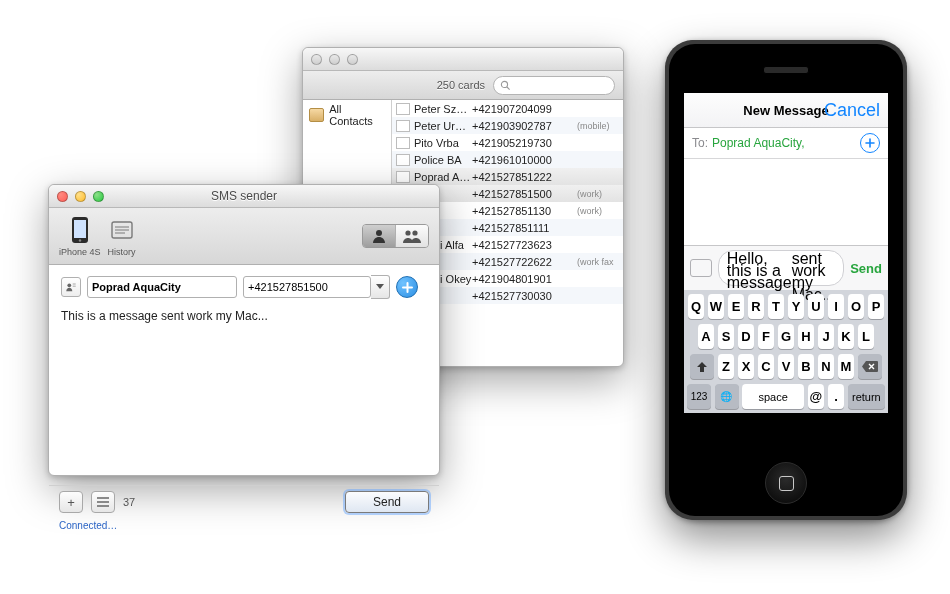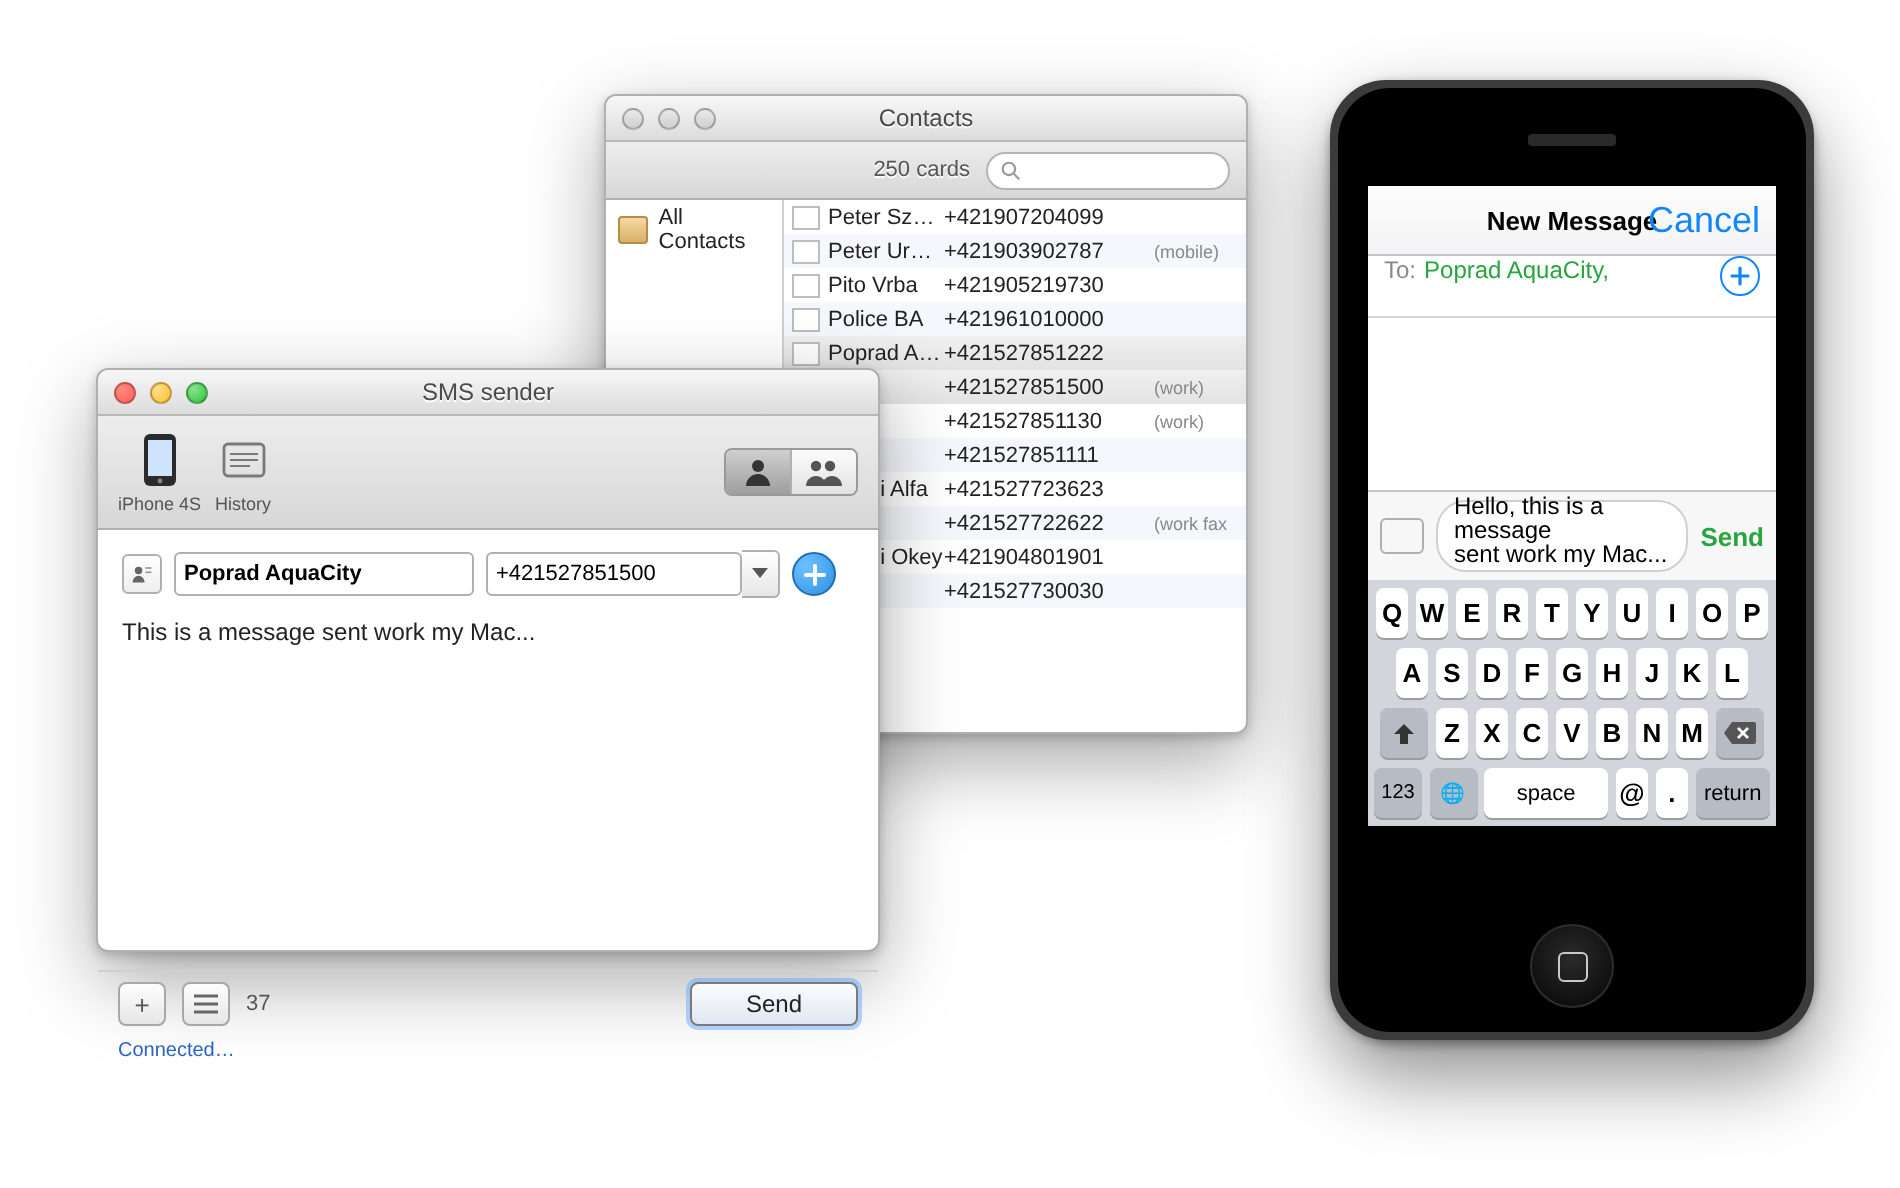--- a/index.html
+++ b/index.html
@@ -63,49 +63,48 @@
   #iphone{position:absolute;left:665px;top:40px;width:242px;height:480px;background:#111;border-radius:32px;box-shadow:0 18px 40px rgba(0,0,0,.45),0 2px 6px rgba(0,0,0,.4);padding:0;box-sizing:border-box}
   #iphone .rim{background:#3b3b3b;border-radius:28px;width:100%;height:100%;padding:4px;box-sizing:border-box}
   #iphone .body{background:#000;border-radius:26px;width:100%;height:100%;position:relative;display:flex;flex-direction:column;align-items:center}
   .speaker{width:44px;height:6px;background:#2a2a2a;border-radius:3px;margin-top:22px;border:1px solid #000}
   .homebtn{width:40px;height:40px;border-radius:50%;background:radial-gradient(circle at 50% 40%,#2b2b2b,#050505);border:1px solid #2d2d2d;position:absolute;bottom:12px;left:50%;transform:translateX(-50%);display:flex;align-items:center;justify-content:center}
   .homebtn .sq{width:13px;height:13px;border:1.5px solid #c9c9c9;border-radius:3px}
   .screen{width:204px;height:320px;background:#f0f0f2;margin-top:18px;border:1px solid #000;position:relative;overflow:hidden}
   .navbar{height:34px;background:linear-gradient(#fdfdfd,#f3f3f5);border-bottom:1px solid #c6c6c8;display:flex;align-items:center;justify-content:center;position:relative}
   .navbar .ttl{font-size:13px;font-weight:bold;color:#000}
   .navbar .cancel{position:absolute;right:8px;font-size:18px;color:#1386ff}
-  .torow{height:30px;border-bottom:1px solid #d7d7d9;background:#fff;display:flex;padding:0 8px;font-size:12px}
+  .torow{height:30px;border-bottom:1px solid #d7d7d9;background:#fff;display:flex;align-items:center;padding:0 8px;font-size:12px}
   .torow .lab{color:#8a8a8e;margin-right:4px}
   .torow .rcp{color:#28a53e}
   .torow .plus{margin-left:auto;width:18px;height:18px;border:1.5px solid #1386ff;border-radius:50%;color:#1386ff;display:flex;align-items:center;justify-content:center;font-weight:bold;font-size:14px}
   .msgzone{flex:none;height:86px;background:#fff}
   .inputrow{height:44px;background:#f7f7f8;border-top:1px solid #c6c6c8;display:flex;align-items:center;padding:0 6px;gap:6px}
   .camicon{width:20px;height:16px;border:1.5px solid #b0b0b4;border-radius:3px;position:relative}
-  .bubble{flex:1;height:30px;border:1px solid #d0d0d4;border-radius:15px;background:#fff;padding:2px 8px;font-size:12px;line-height:12px;color:#000;display:flex;flex-direction:column;justify-content:flex-end}
+  .bubble{flex:1;height:30px;border:1px solid #d0d0d4;border-radius:15px;background:#fff;padding:2px 8px;font-size:16px;line-height:12px;color:#000;display:flex;flex-direction:row;justify-content:flex-start}
   .sendlnk{font-size:13px;font-weight:bold;color:#28a53e}
   .kb{background:#d2d5db;height:126px;padding:4px 3px;box-sizing:border-box;display:flex;flex-direction:column;gap:5px}
   .kbrow{display:flex;gap:3.5px;justify-content:center}
   .key{background:#fff;border-radius:4px;box-shadow:0 1px 0 #9a9ca2;height:25px;display:flex;align-items:center;justify-content:center;font-size:13px;font-weight:bold;color:#000}
   .key.ch{width:16.5px}
   .key.mod{background:#b7bbc3;width:24px;font-size:10px;font-weight:normal}
   .key.space{flex:2;font-size:11px;font-weight:normal}
   .key.ret{background:#b7bbc3;flex:1.2;font-size:11px;font-weight:normal}
 </style>
 </head>
 <body>
 <div class="stage">
 
 <div id="contacts" class="macwin">
   <div class="titlebar">
     <div class="traffic">
       <div class="tl dim"></div>
       <div class="tl dim"></div>
       <div class="tl dim"></div>
     </div>
-    <div class="title">Contacts</div>
   </div>
   <div class="toolbar">
     <span class="countlbl">250 cards</span>
     <div class="searchbox">
       <svg width="11" height="11" viewBox="0 0 16 16">
             <circle cx="6.5" cy="6.5" r="4.5" fill="none" stroke="#9a9a9a" stroke-width="1.6"></circle>
             <line x1="10.2" y1="10.2" x2="14" y2="14" stroke="#9a9a9a" stroke-width="1.6"></line>
           </svg>
     </div>
   </div>

